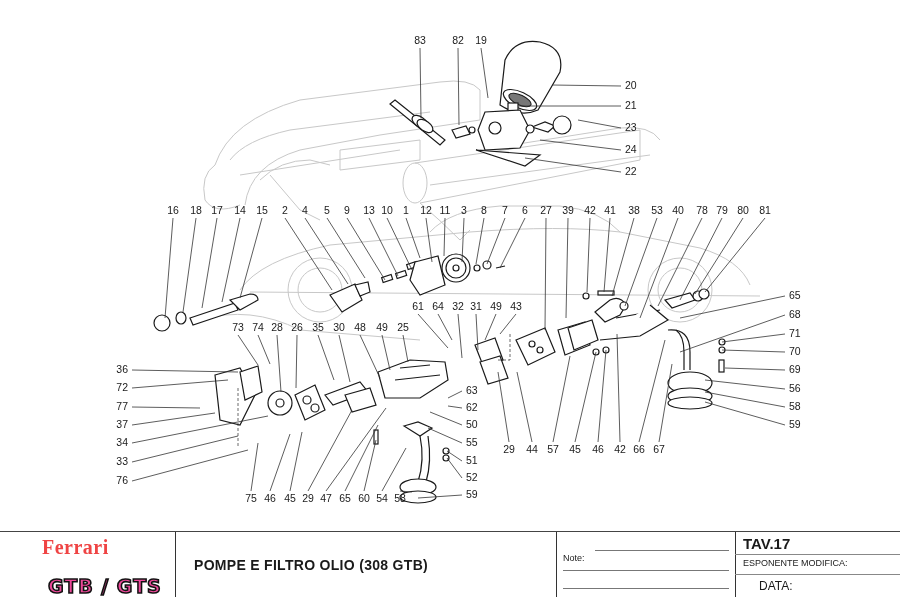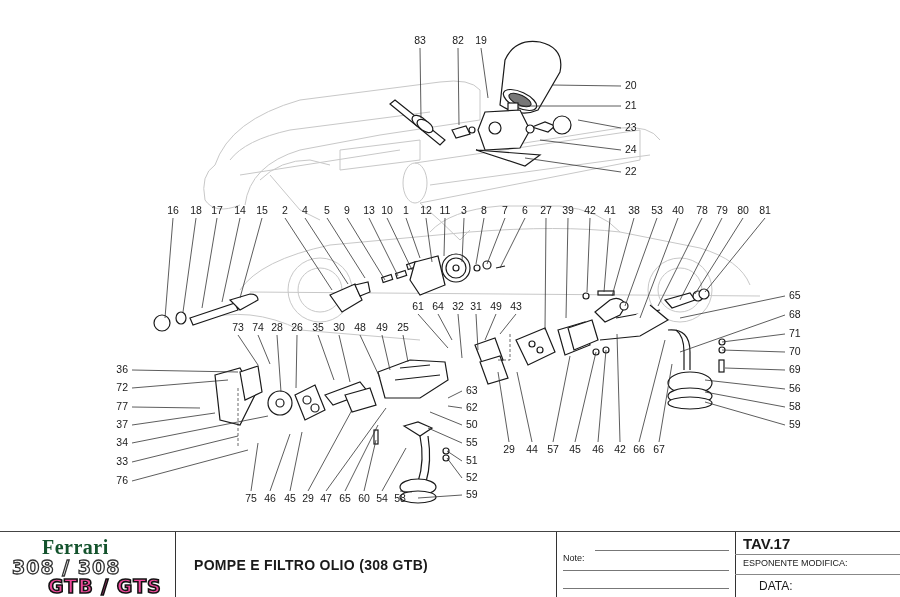--- a/index.html
+++ b/index.html
@@ -11,21 +11,21 @@
   .leader{stroke:#333;stroke-width:0.8;fill:none;}
   .dash{stroke:#444;stroke-width:0.8;stroke-dasharray:3 2;fill:none;}
   .callout{font-family:"Liberation Sans",sans-serif;font-size:10.5px;fill:#1a1a1a;}
   
   #titleblock{position:absolute;left:0;top:531px;width:900px;height:66px;border-top:1.5px solid #444;}
   .tb-cell{position:absolute;top:0;height:66px;}
   #tb-logo{left:0;width:175px;border-right:1.5px solid #333;}
   #tb-title{left:176px;width:380px;}
   #tb-notes{left:556px;width:178px;border-left:1.5px solid #333;border-right:1.5px solid #333;}
   #tb-info{left:735px;width:200px;}
-  .ferrari{position:absolute;left:42px;top:4px;font-family:"Liberation Serif",serif;font-weight:bold;font-size:20px;color:#14532d;letter-spacing:0.5px;}
+  .ferrari{position:absolute;left:42px;top:4px;font-family:"Liberation Serif",serif;font-weight:bold;font-size:20px;color:#ef4444;letter-spacing:0.5px;}
   .model{position:absolute;left:12px;font-family:"DejaVu Sans",sans-serif;font-size:19px;font-weight:bold;color:#fff;-webkit-text-stroke:1.3px #333;letter-spacing:1px;}
   .model.top{top:24px;}
   .model.bottom{top:43px;color:#ec4899;margin-left:36px;-webkit-text-stroke:1.6px #111;}
   .page-title{position:absolute;left:18px;top:25px;font-size:14px;font-weight:bold;letter-spacing:0.3px;}
   .note-label{position:absolute;left:6px;top:21px;font-size:9px;}
   .note-line{position:absolute;height:0;border-bottom:1px solid #777;}
   .info-row{position:absolute;left:0;width:165px;border-bottom:1px solid #888;}
   .tav{position:absolute;left:8px;top:3px;font-size:15px;font-weight:bold;}
   .esp{position:absolute;left:8px;top:27px;font-size:9px;}
   .data-l{position:absolute;left:24px;top:47px;font-size:12px;}
@@ -339,21 +339,20 @@
       <line x1="639" y1="442" x2="665" y2="340" class="leader"></line>
       <text x="639" y="453" class="callout" text-anchor="middle">66</text>
       <line x1="659" y1="442" x2="672" y2="364" class="leader"></line>
       <text x="659" y="453" class="callout" text-anchor="middle">67</text>
     </g>
 </svg>
 
 <div id="titleblock">
   <div class="tb-cell" id="tb-logo">
     <div class="ferrari">Ferrari</div>
-    <div class="model top">308 / 308</div>
     <div class="model bottom">GTB / GTS</div>
   </div>
   <div class="tb-cell" id="tb-title">
     <div class="page-title">POMPE E FILTRO OLIO (308 GTB)</div>
   </div>
   <div class="tb-cell" id="tb-notes">
     <div class="note-label">Note:</div>
     <div class="note-line" style="left:38px;width:134px;top:18px;"></div>
     <div class="note-line" style="left:6px;width:166px;top:38px;"></div>
     <div class="note-line" style="left:6px;width:166px;top:56px;"></div>

